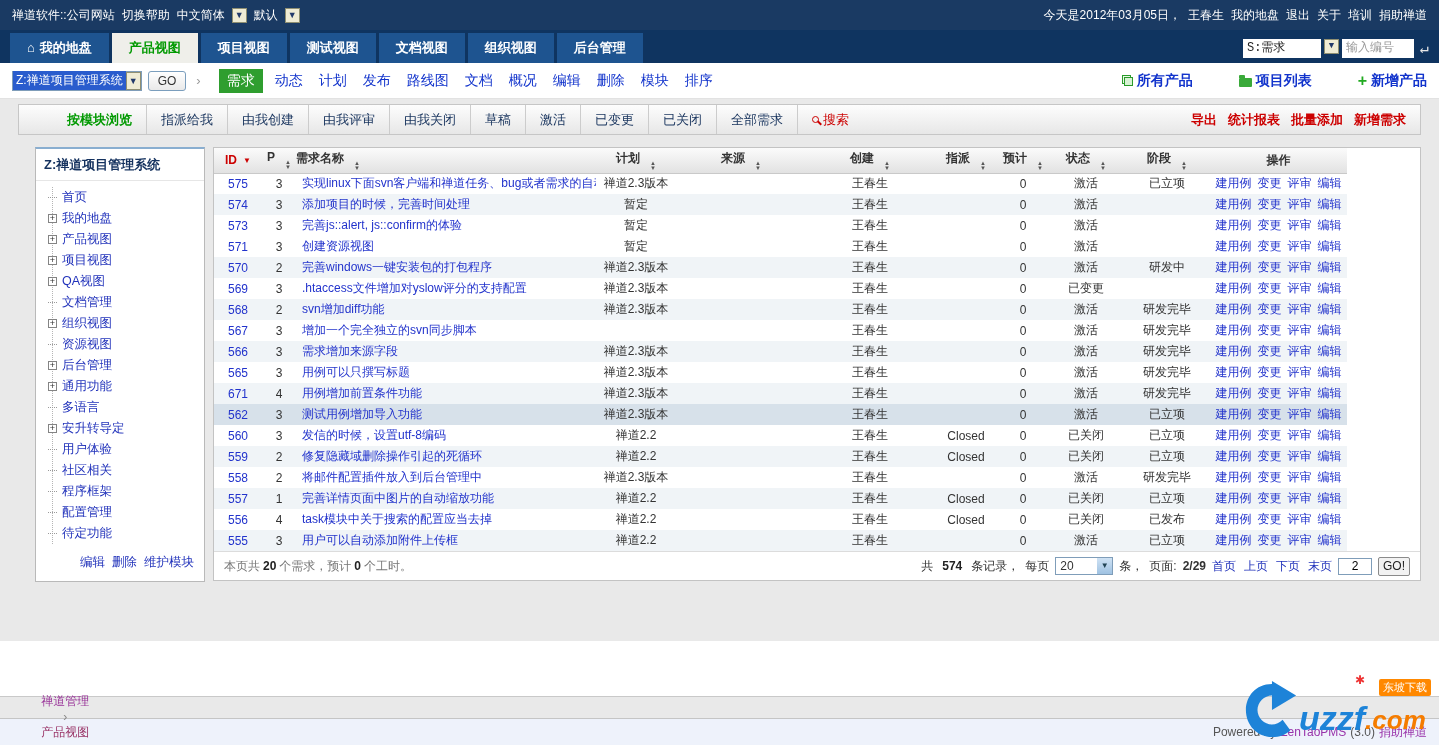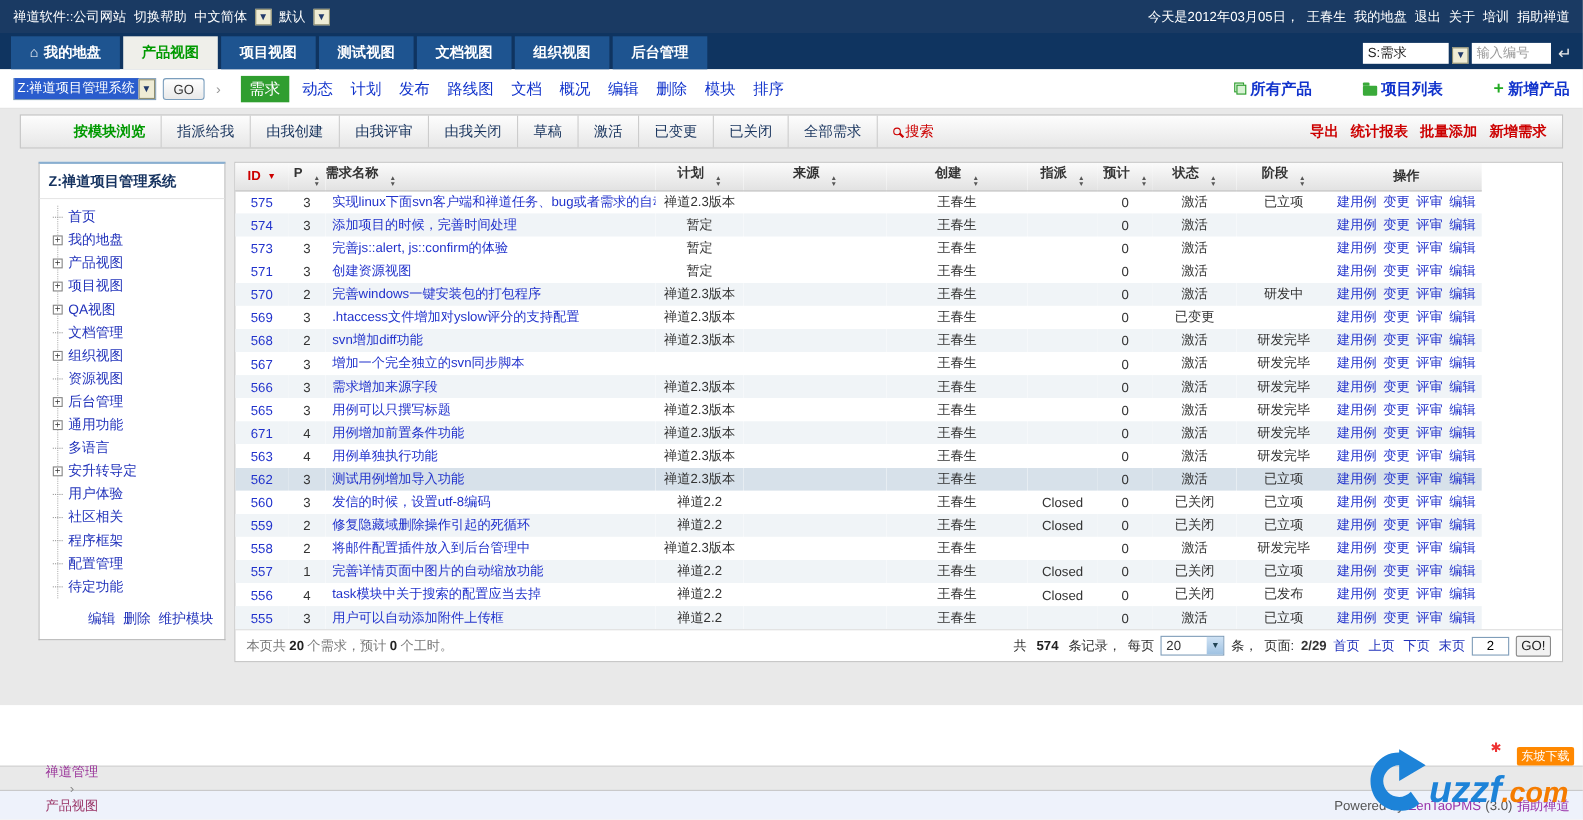--- a/index.html
+++ b/index.html
@@ -17,21 +17,21 @@
   .topbar-right { margin-left:auto; display:flex; align-items:center; gap:7px; }
   .toplink { color:#fff; }
 
   
   .navbar { height:33px; background:#0f3460; display:flex; align-items:flex-end; padding:0 10px; }
   .tabs { display:flex; gap:3px; align-items:flex-end; }
   .tab { height:30px; line-height:30px; padding:0 17px; background:#1e5490; color:#fff;
          font-weight:bold; font-size:13px; cursor:pointer; display:flex; gap:5px; align-items:center; }
   .tab.active { background:#efefea; color:#090; }
   .tab-home { font-size:13px; }
-  .nav-search { margin-left:auto; display:flex; align-items:flex-end; gap:3px; margin-bottom:5px; }
+  .nav-search { margin-left:auto; display:flex; align-items:flex-start; gap:3px; margin-bottom:5px;font-family:Liberation Mono, monospace; }
   .nav-select { width:78px; height:19px; line-height:18px; background:#fff; color:#222;
                 padding:0 4px; font-size:12px; }
   .nav-input { width:72px; height:19px; line-height:18px; background:#fff; color:#999;
                padding:0 4px; font-size:12px; }
   .enter-ico { color:#e8e8e8; font-size:15px; margin-left:3px; }
 
   
   .subnav { height:36px; background:#fff; border-bottom:1px solid #e2e2e2; display:flex;
             align-items:center; padding:0 12px; font-size:14px; }
   .prod-select { display:flex; height:20px; border:1px solid #7f9db9; align-items:center; }
@@ -529,33 +529,20 @@
             <td class="col-assigned"></td>
             <td class="col-estimate">0</td>
             <td class="col-status">激活</td>
             <td class="col-stage">研发完毕</td>
             <td class="col-ops"><a class="oplink">建用例</a><a class="oplink">变更</a><a class="oplink">评审</a><a class="oplink">编辑</a></td>
           </tr>
           <tr class="alt">
             <td class="col-id"><a class="blink">671</a></td>
             <td class="col-p">4</td>
             <td class="col-name"><a class="blink">用例增加前置条件功能</a></td>
-            <td class="col-plan">禅道2.3版本</td>
-            <td class="col-source"></td>
-            <td class="col-created">王春生</td>
-            <td class="col-assigned"></td>
-            <td class="col-estimate">0</td>
-            <td class="col-status">激活</td>
-            <td class="col-stage">研发完毕</td>
-            <td class="col-ops"><a class="oplink">建用例</a><a class="oplink">变更</a><a class="oplink">评审</a><a class="oplink">编辑</a></td>
-          </tr>
-          <tr>
-            <td class="col-id"><a class="blink">563</a></td>
-            <td class="col-p">4</td>
-            <td class="col-name"><a class="blink">用例单独执行功能</a></td>
             <td class="col-plan">禅道2.3版本</td>
             <td class="col-source"></td>
             <td class="col-created">王春生</td>
             <td class="col-assigned"></td>
             <td class="col-estimate">0</td>
             <td class="col-status">激活</td>
             <td class="col-stage">研发完毕</td>
             <td class="col-ops"><a class="oplink">建用例</a><a class="oplink">变更</a><a class="oplink">评审</a><a class="oplink">编辑</a></td>
           </tr>
           <tr class="alt hl">

